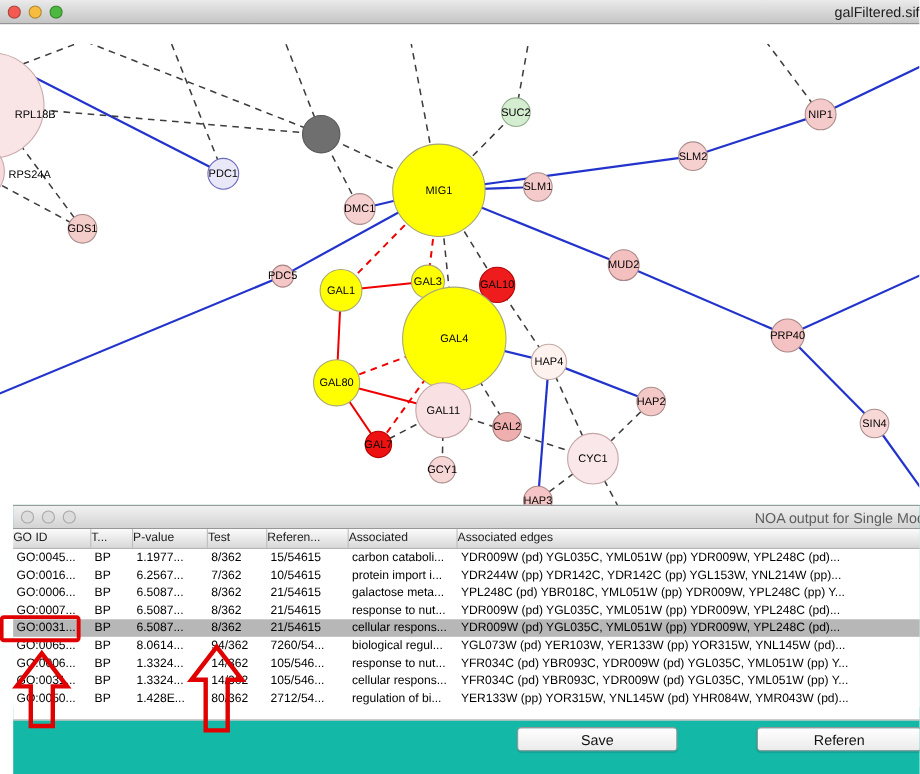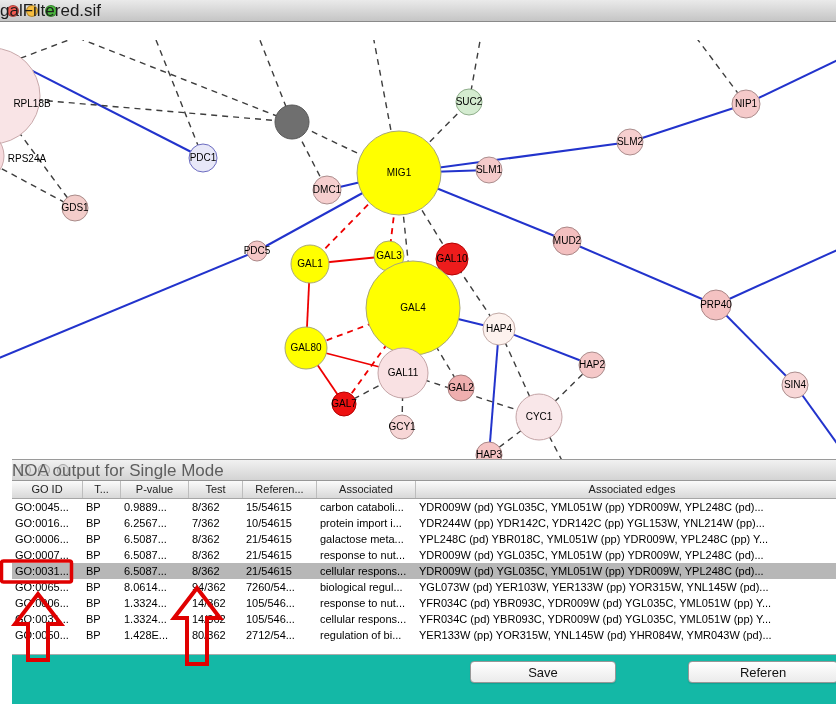--- a/index.html
+++ b/index.html
@@ -1,40 +1,40 @@
 <!DOCTYPE html>
 <html><head>
 <meta charset="utf-8">
 <style>
   *{margin:0;padding:0;box-sizing:border-box}
   html,body{width:836px;height:704px;background:#fff;font-family:"Liberation Sans",sans-serif;overflow:hidden}
   .page{position:relative;width:836px;height:704px}
 
   
   .titlebar{position:relative;height:22px;background:linear-gradient(#eaeaea,#c5c5c5);border-bottom:1px solid #8a8a8a}
-  .titlebar .title{position:absolute;left:0;right:0;top:0;line-height:22px;text-align:left;font-size:17px;color:#1c1c1c}
+  .titlebar .title{position:absolute;left:0;right:0;top:0;line-height:22px;text-align:right;font-size:13px;color:#1c1c1c}
   .lights{position:absolute;left:7px;top:5px;display:flex;gap:7px}
   .light{width:12px;height:12px;border-radius:50%;display:inline-block;border:1px solid rgba(0,0,0,.28)}
   .light.red{background:#f35b51}.light.yellow{background:#f7bd3e}.light.green{background:#4cb83f}
   .light.gray{background:#dcdcdc;border-color:#a8a8a8}
   .titlebar.inactive{height:21px;background:linear-gradient(#f1f1f1,#d3d3d3);border-bottom:1px solid #979797}
   .titlebar.inactive .title{line-height:21px;color:#5e5e5e}
   .titlebar.inactive .lights{top:4px}
 
   
   .net-window{position:absolute;top:0;left:0;width:836px;height:459px;background:#fff}
   .canvas{position:absolute;top:40px;left:0;width:836px;height:437px;background:#fff;overflow:hidden}
   svg text{font-family:"Liberation Sans",sans-serif;font-size:10px;fill:#000}
 
   
   .noa-window{position:absolute;top:459px;left:12px;width:836px;height:245px;background:#14b8a6;border-top:1px solid #9a9a9a}
   .table{position:absolute;top:21px;left:0;width:836px;height:174px;background:#fff;border-bottom:1px solid #ababab}
   .thead,.trow{display:grid;grid-template-columns:71px 38px 68px 54px 74px 99px 1fr}
   .thead{height:18px;background:linear-gradient(#fbfbfb,#d8d8d8);border-bottom:1px solid #a6a6a6}
-  .th{font-size:11px;line-height:17px;text-align:center;color:#222;border-right:1px solid #bdbdbd;overflow:hidden;white-space:nowrap}
+  .th{font-size:11px;line-height:17px;text-align:left;color:#222;border-right:1px solid #bdbdbd;overflow:hidden;white-space:nowrap}
   .trow{height:16px;background:#fff}
   .trow.selected{background:#b7b7b7}
   .tcell{font-size:11px;line-height:16px;padding-left:3px;white-space:nowrap;overflow:hidden;color:#000}
   .mac-btn{position:absolute;height:22px;border:1px solid #979797;border-radius:4px;background:linear-gradient(#ffffff,#ebebeb);font-size:13px;color:#111;font-family:Liberation Sans, sans-serif;box-shadow:0 1px 1px rgba(0,0,0,.12)}
   .mac-btn.save{left:458px;top:201px;width:146px}
   .mac-btn.cancel{left:676px;top:201px;width:150px}
 
   
   .annotations{position:absolute;top:0;left:0;pointer-events:none}
 </style>
@@ -238,21 +238,21 @@
         <div class="th">P-value</div>
         <div class="th">Test</div>
         <div class="th">Referen...</div>
         <div class="th">Associated</div>
         <div class="th" style="border-right:none">Associated edges</div>
       </div>
       <div id="noa-rows" class="tbody">
           <div class="trow">
             <div class="tcell">GO:0045...</div>
             <div class="tcell">BP</div>
-            <div class="tcell">0.9889...</div>
+            <div class="tcell">1.1977...</div>
             <div class="tcell">8/362</div>
             <div class="tcell">15/54615</div>
             <div class="tcell">carbon cataboli...</div>
             <div class="tcell">YDR009W (pd) YGL035C, YML051W (pp) YDR009W, YPL248C (pd)...</div>
           </div>
           <div class="trow">
             <div class="tcell">GO:0016...</div>
             <div class="tcell">BP</div>
             <div class="tcell">6.2567...</div>
             <div class="tcell">7/362</div>

